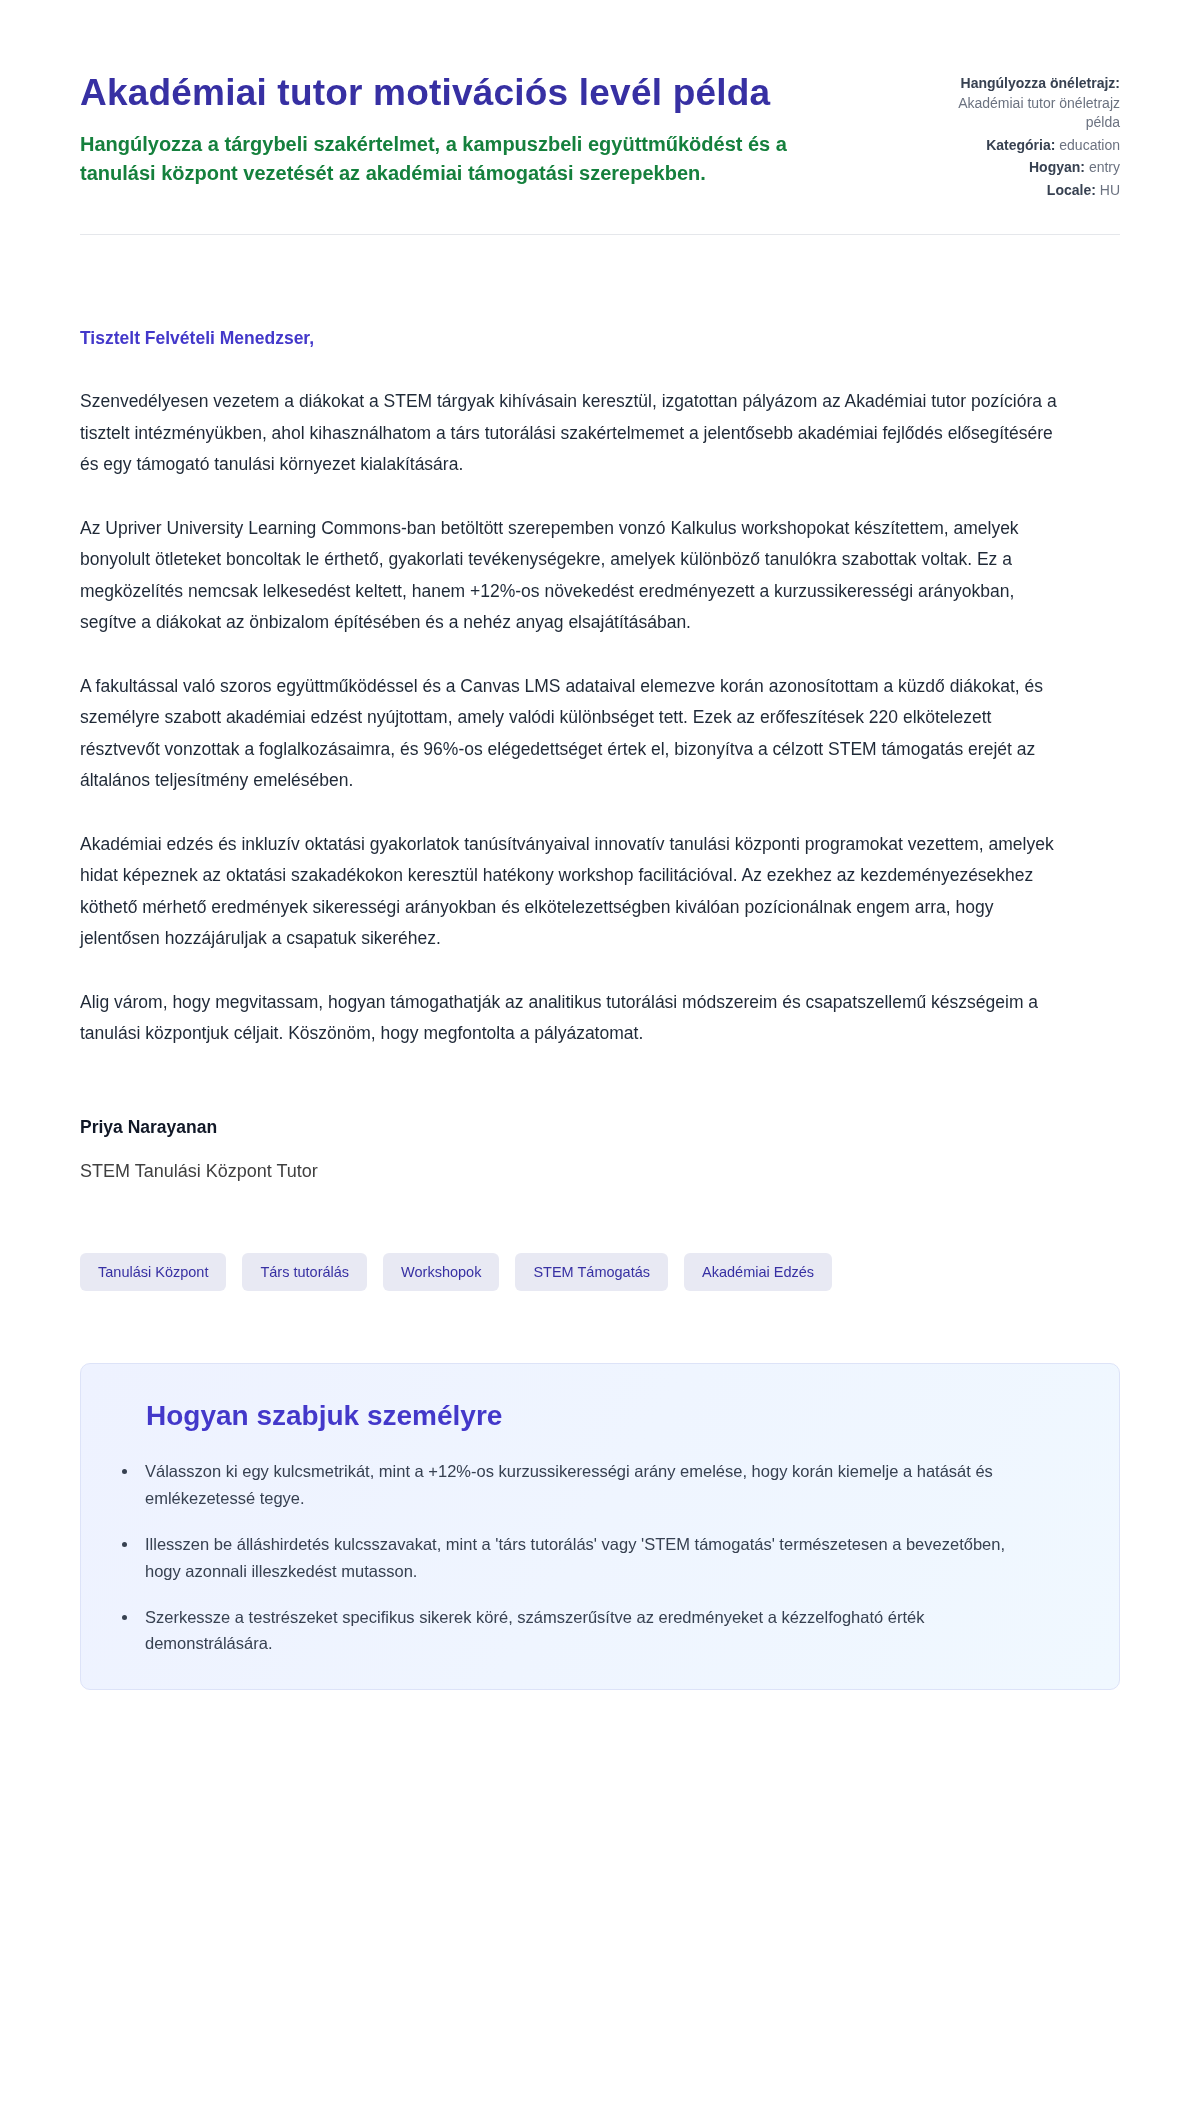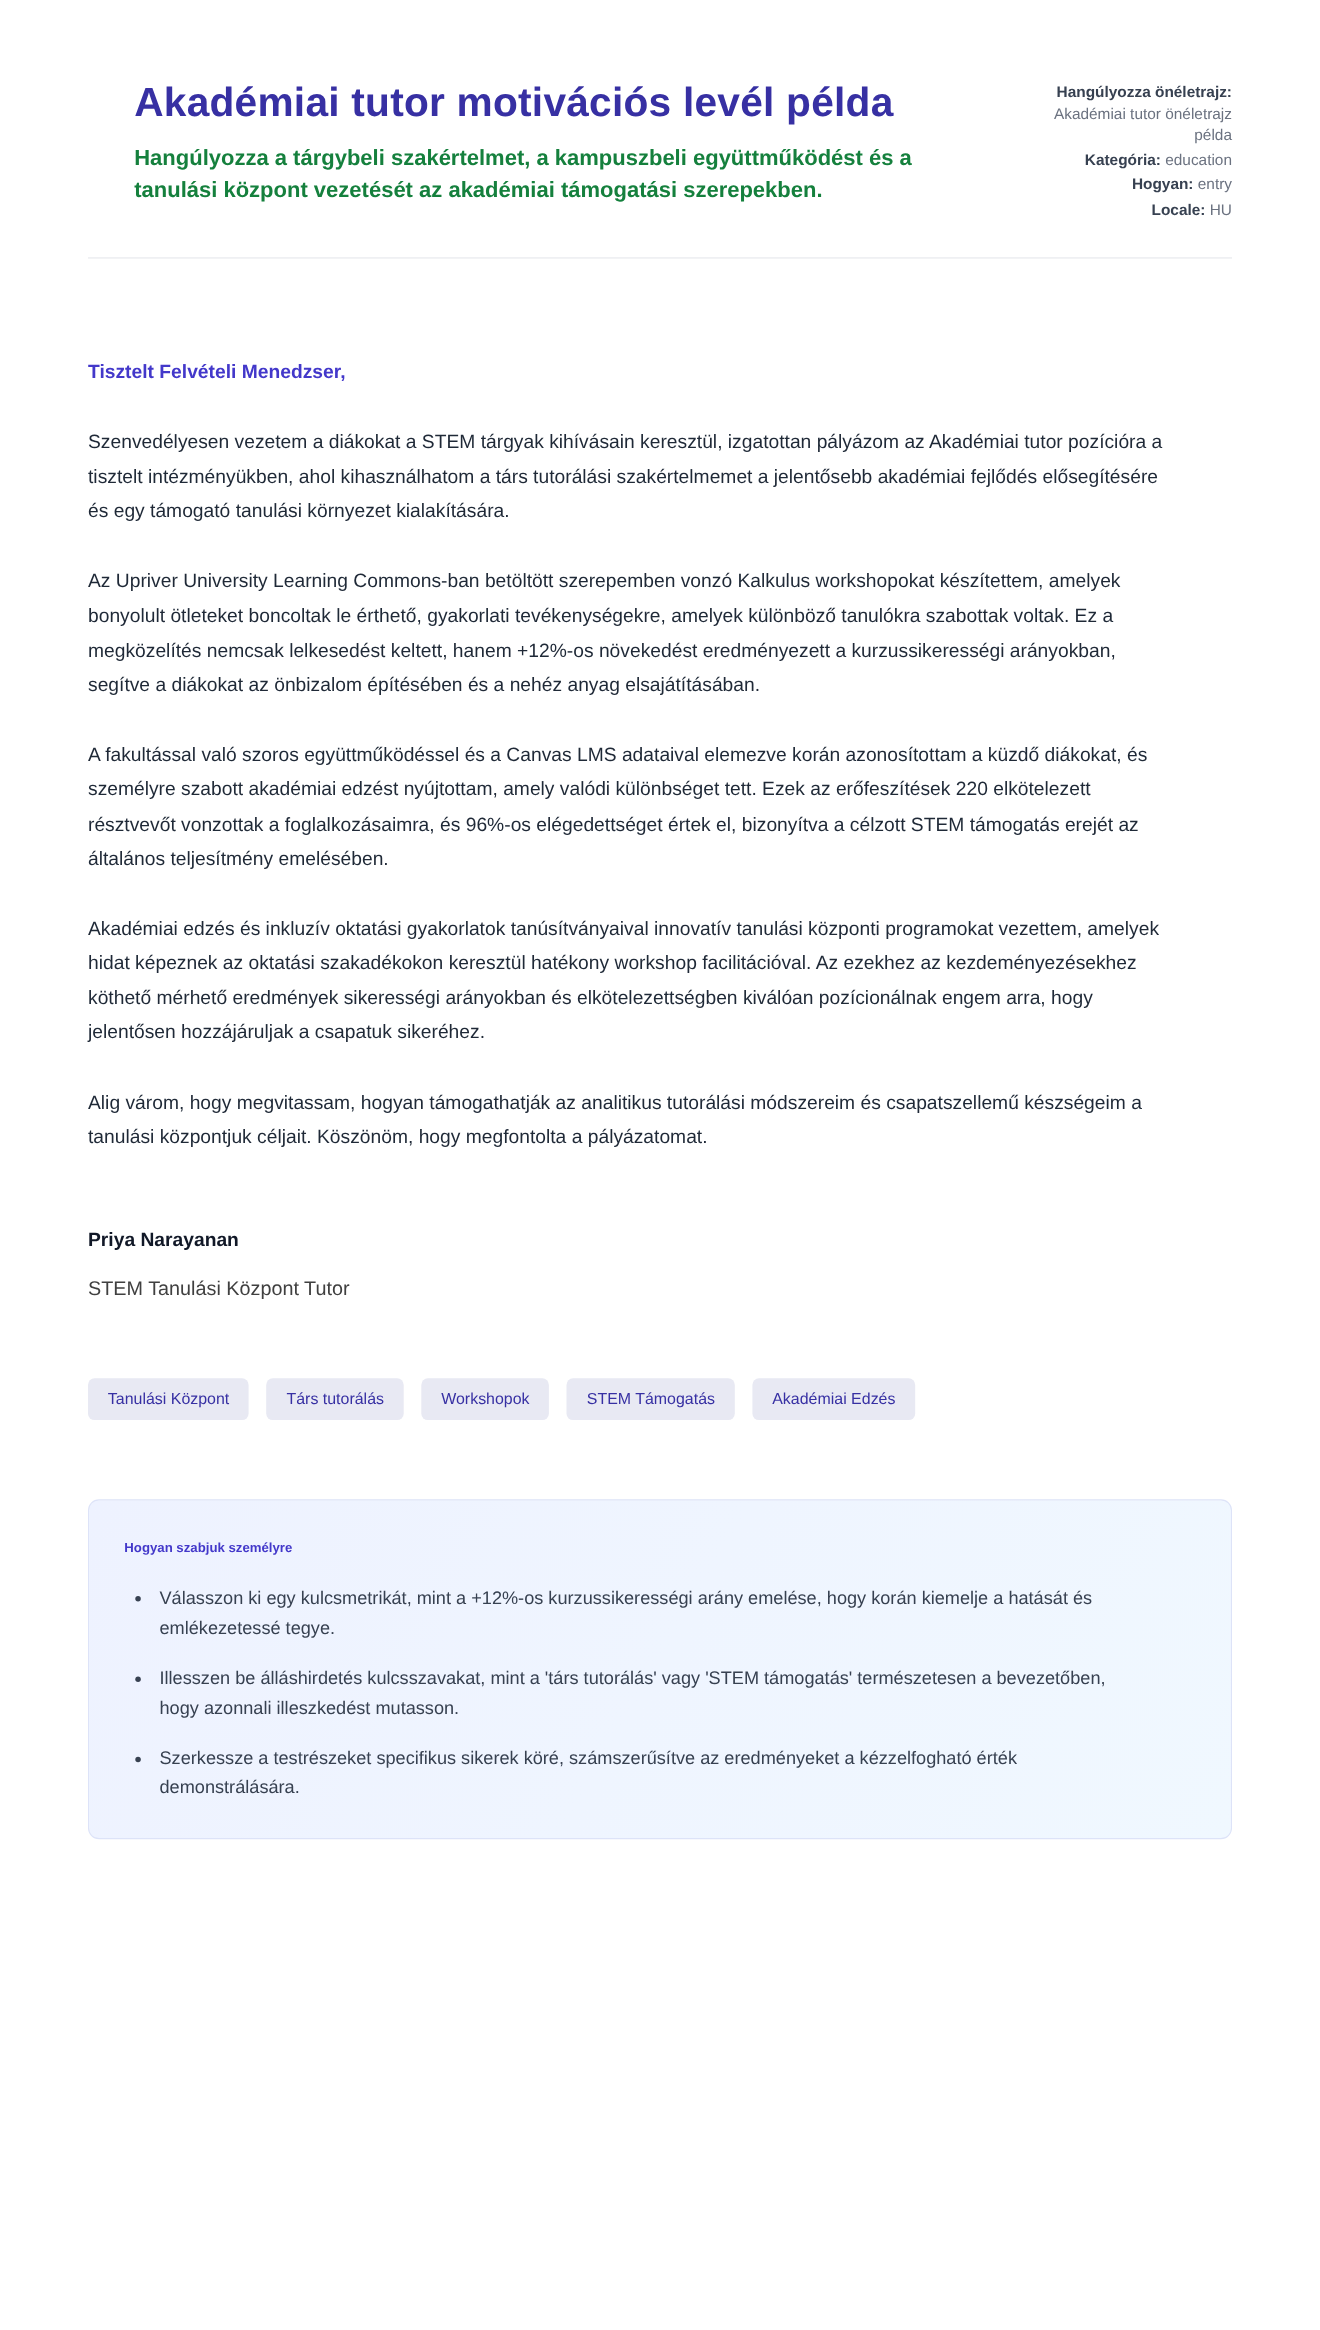--- a/index.html
+++ b/index.html
@@ -11,21 +11,21 @@
   }
   .page {
     width: 1200px;
     min-height: 2118px;
     margin: 0 auto;
     padding: 70px 80px 40px 80px;
     background: #ffffff;
   }
   .header {
     display: flex;
-    justify-content: flex-end;
+    justify-content: space-between;
     align-items: flex-start;
     gap: 40px;
     padding-bottom: 30px;
     border-bottom: 1px solid var(--divider, #e5e7eb);
   }
   .header-left { max-width: 780px; }
   .title {
     font-size: 37px;
     font-weight: 700;
     color: var(--accent, #3730a3);
@@ -77,23 +77,24 @@
   }
   .callout {
     margin-top: 72px;
     background: linear-gradient(120deg, var(--callout-bg1, #eef2ff) 0%, var(--callout-bg2, #f0f8ff) 100%);
     border: 1px solid var(--callout-border, #dde3f8);
     border-radius: 10px;
     padding: 36px 32px 26px 32px;
   }
   .callout-title {
     color: var(--greeting, #4338ca);
-    font-size: 12px;
+    font-size: 28px;
     font-weight: 700;
     margin-bottom: 26px;
+    margin-left: 33px;
   }
   .callout-list {
     list-style: disc;
     padding-left: 26px;
     color: #374151;
     font-size: 16.5px;
     line-height: 1.6;
     max-width: 930px;
   }
   .callout-list li { margin-bottom: 20px; padding-left: 6px; }

